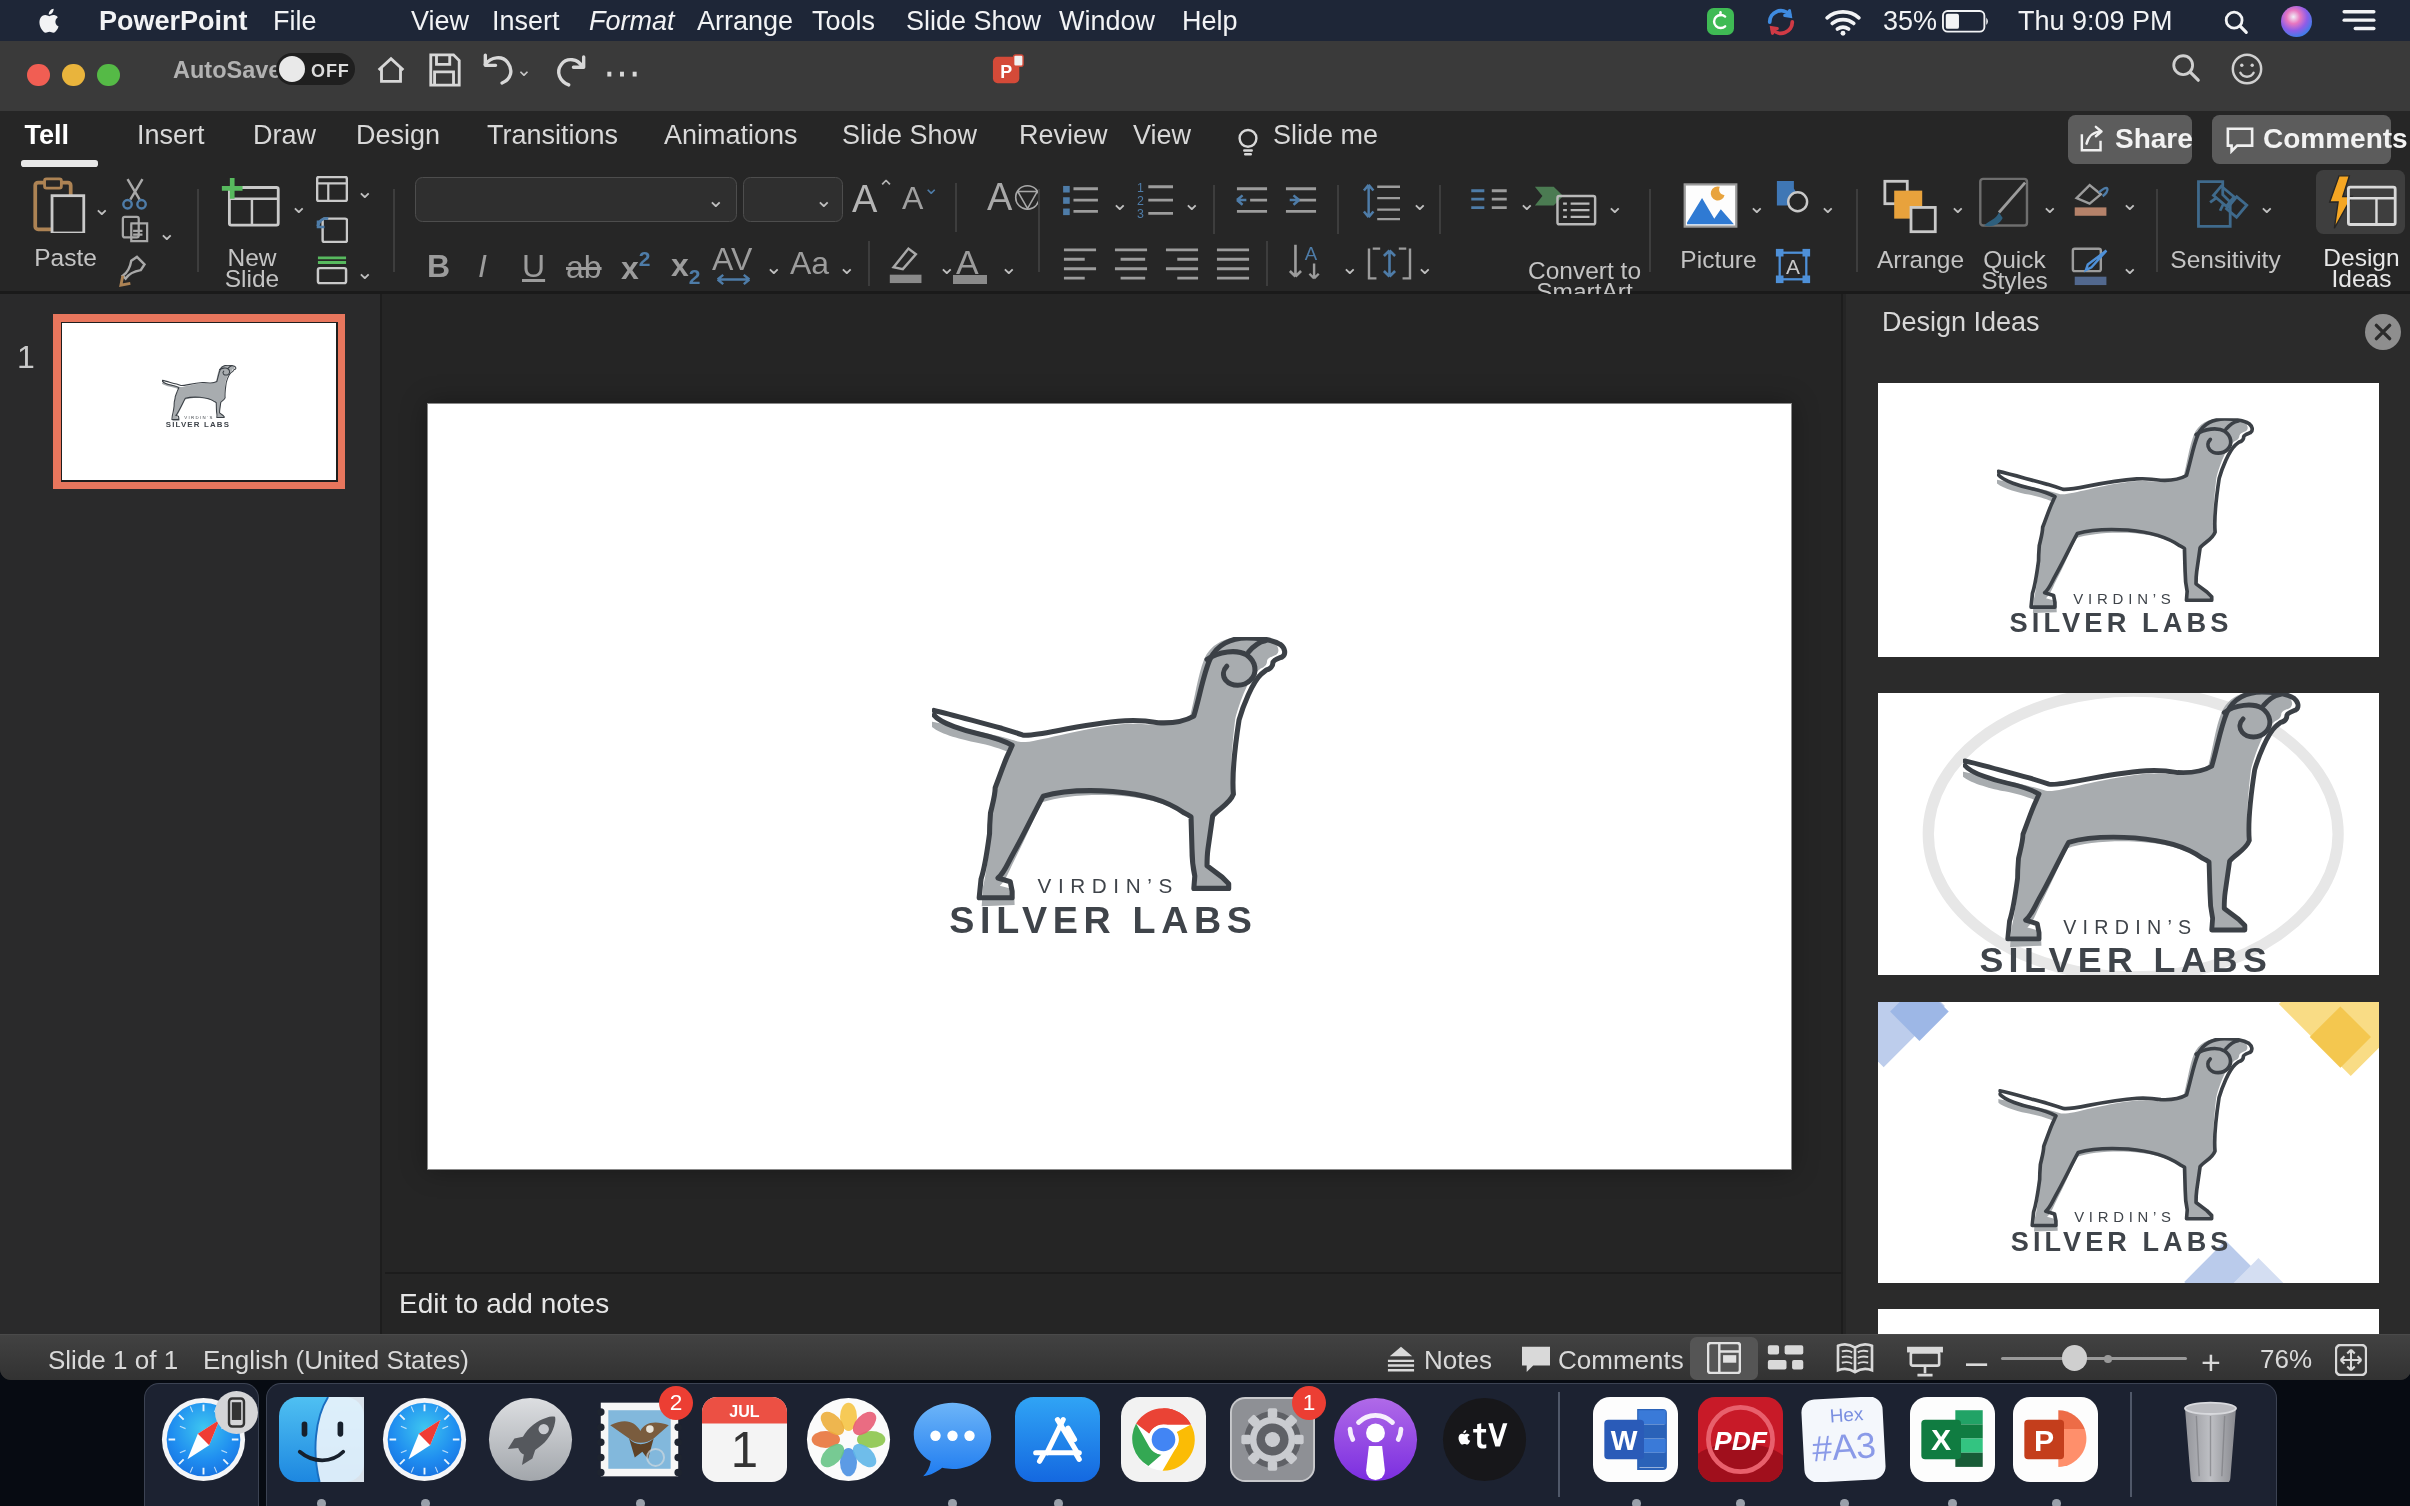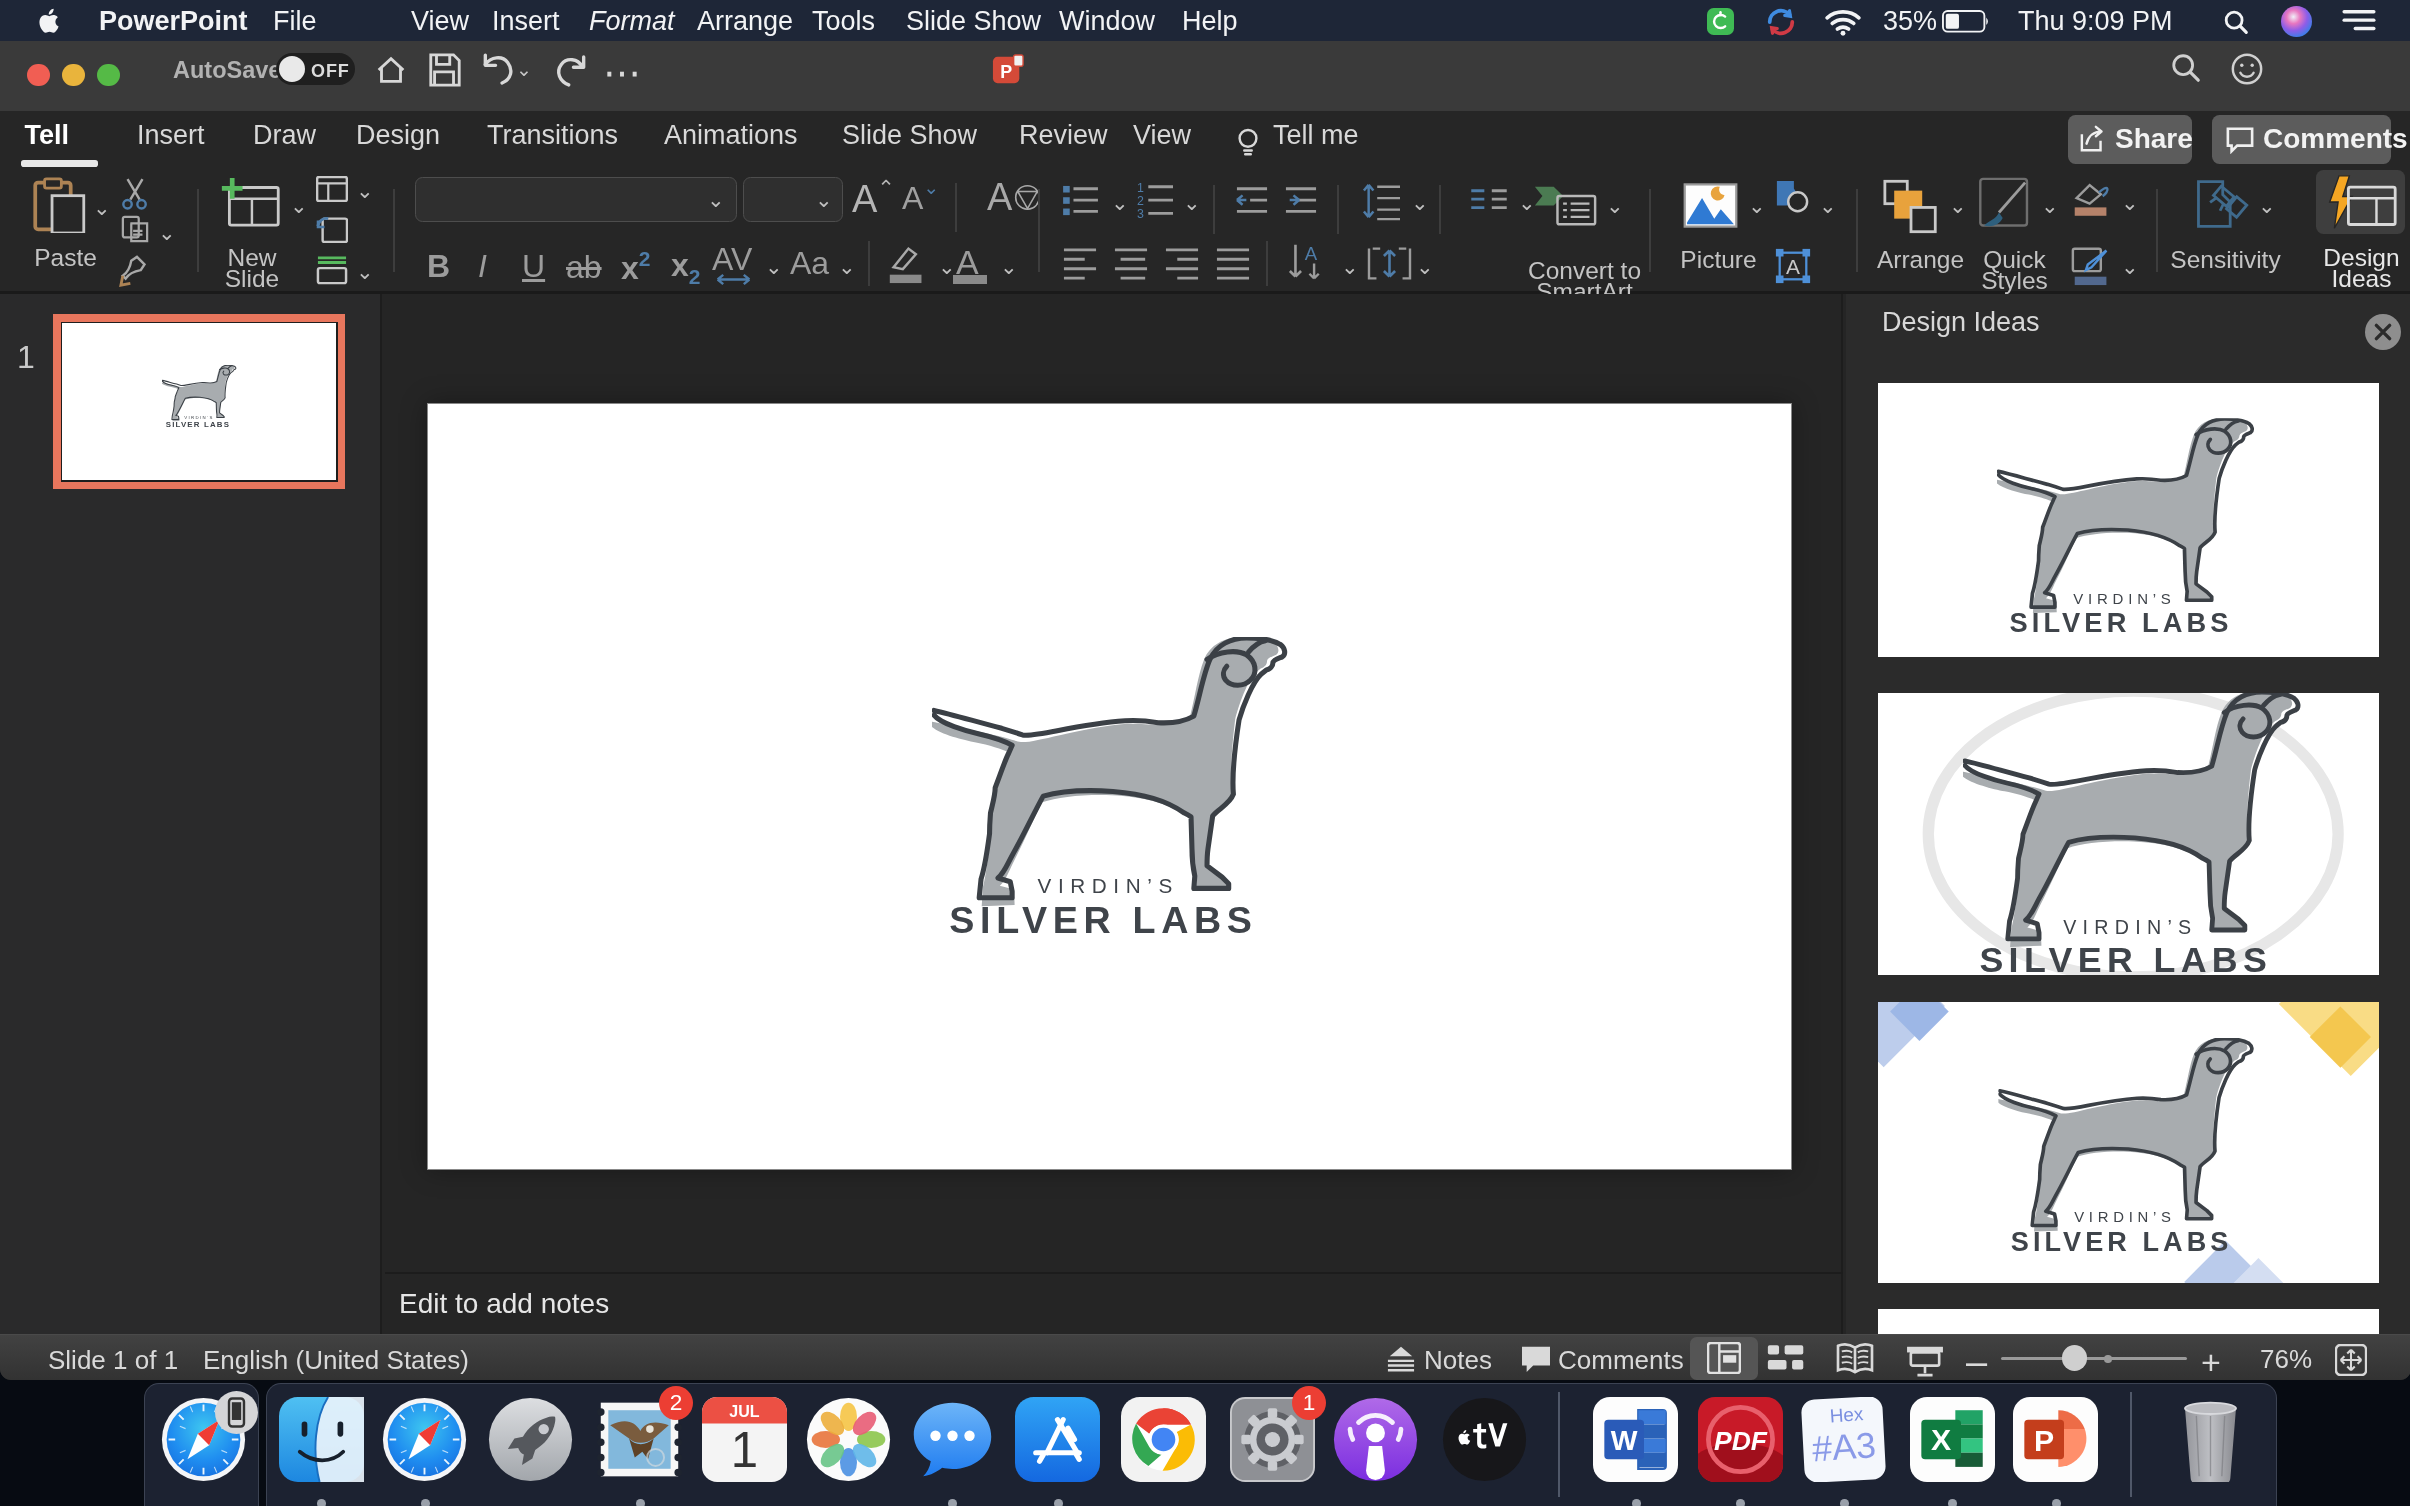--- a/index.html
+++ b/index.html
@@ -240,21 +240,21 @@
   <div class="tab" style="left:664px;">Animations</div>
   <div class="tab" style="left:842px;">Slide Show</div>
   <div class="tab" style="left:1019px;">Review</div>
   <div class="tab" style="left:1133px;">View</div>
   <svg class="abs" style="left:1234px;top:15px" width="28" height="34" viewBox="0 0 30 36">
         <g fill="none" stroke="#d8d8d8" stroke-width="2.6" stroke-linecap="round">
           <circle cx="15" cy="13" r="9"></circle>
           <path d="M11 26 h8 M12 30 h6"></path>
         </g>
       </svg>
-  <div class="tab" style="left:1273px;">Tell me</div>
+  <div class="tab" style="left:1273px;">Slide me</div>
   <div class="abs" style="left:2068px;top:3.8px;width:124px;height:49px;background:#5c5c5c;border-radius:7.5px;">
     <svg class="abs" style="left:11.3px;top:10.4px" width="30" height="28" viewBox="0 0 32 30">
           <g fill="none" stroke="#f0f0f0" stroke-width="2.6">
             <path d="M3 10 v17 h20 V17"></path>
             <path d="M8 20 C10 12 16 7 24 7 M24 7 l-6-5 M24 7 l-6 5" stroke-linecap="round"></path>
           </g>
         </svg>
     <div class="abs" style="left:47px;top:8.5px;font-size:28px;color:#f2f2f2;font-weight:bold;">Share</div>
   </div>
   <div class="abs" style="left:2212px;top:3.8px;width:179px;height:49px;background:#5c5c5c;border-radius:7.5px;">

